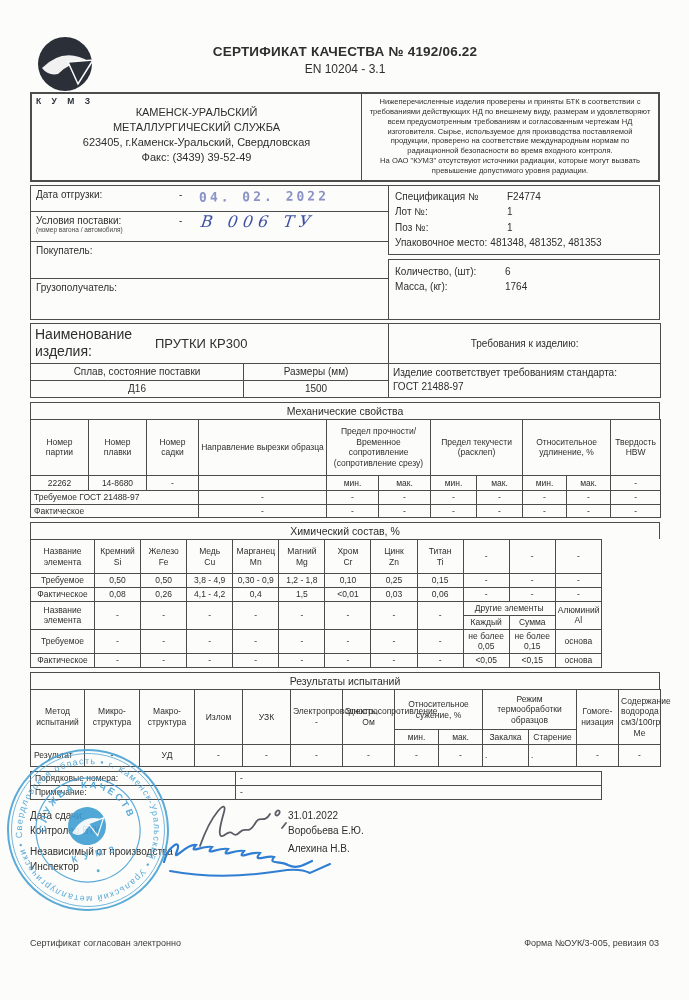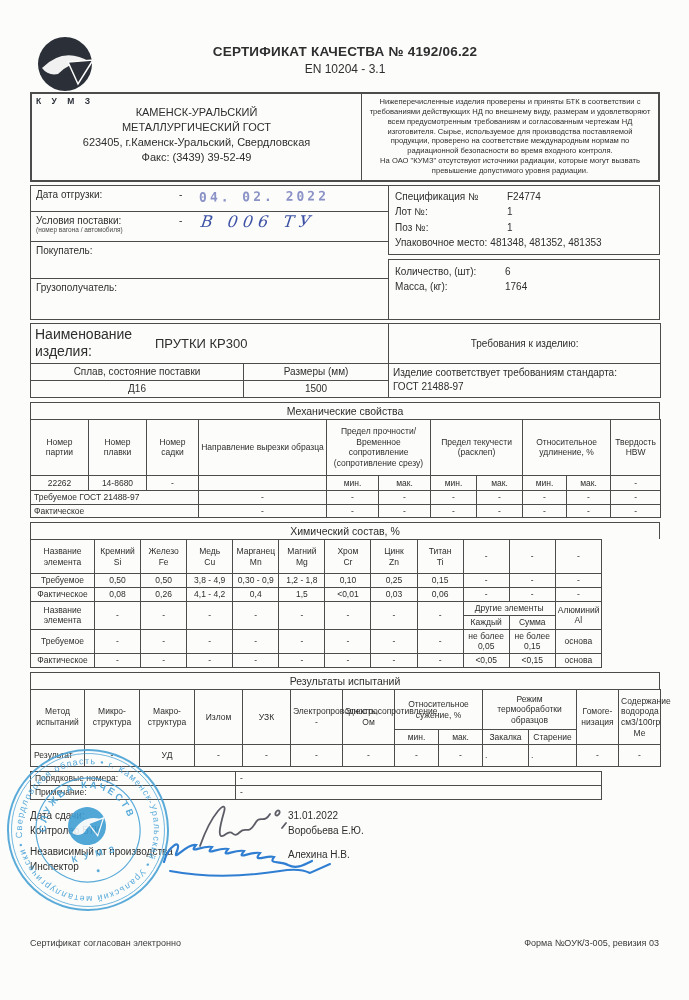--- a/index.html
+++ b/index.html
@@ -65,21 +65,21 @@
   
   table.serial td { font-size:8.5px; text-align:left; padding:1px 4px; }
   .serial-label { width:205px; }
 
   
   .signoff { position:relative; margin-top:8px; height:66px; font-size:10px; }
   .so-left div { line-height:1.5; }
   .so-gap { height:6px; }
   .so-right { position:absolute; left:258px; top:0; }
   .so-right div { line-height:1.5; }
-  .name2 { margin-top:9px; }
+  .name2 { margin-top:3px; }
   .sig1 { position:absolute; left:162px; top:-12px; }
   .sig2 { position:absolute; left:130px; top:26px; }
   .round-stamp { position:absolute; left:0px; top:742px; opacity:.9; }
 
   
   .footer { position:absolute; left:30px; right:30px; top:938px; display:flex; justify-content:space-between; font-size:9px; color:#3a3a3a; }
 </style>
 </head>
 <body>
 
@@ -95,21 +95,21 @@
       </svg>
       <div class="titles">
         <div class="title">СЕРТИФИКАТ КАЧЕСТВА № 4192/06.22</div>
         <div class="subtitle">EN 10204 - 3.1</div>
       </div>
     </div>
 
     <div class="decl-box">
       <div class="decl-left">
         <div>КАМЕНСК-УРАЛЬСКИЙ</div>
-        <div>МЕТАЛЛУРГИЧЕСКИЙ ГОСТ</div>
+        <div>МЕТАЛЛУРГИЧЕСКИЙ СЛУЖБА</div>
         <div>623405, г.Каменск-Уральский, Свердловская</div>
         <div>Факс: (3439) 39-52-49</div>
       </div>
       <div class="decl-right">
         <div class="decl-body">Нижеперечисленные изделия проверены и приняты БТК в соответствии с требованиями действующих НД по внешнему виду, размерам и удовлетворяют всем предусмотренным требованиям и согласованным чертежам НД изготовителя. Сырье, используемое для производства поставляемой продукции, проверено на соответствие международным нормам по радиационной безопасности во время входного контроля.</div>
         <div class="decl-body">На ОАО "КУМЗ" отсутствуют источники радиации, которые могут вызвать превышение допустимого уровня радиации.</div>
       </div>
     </div>
 
     <div class="info-section">

